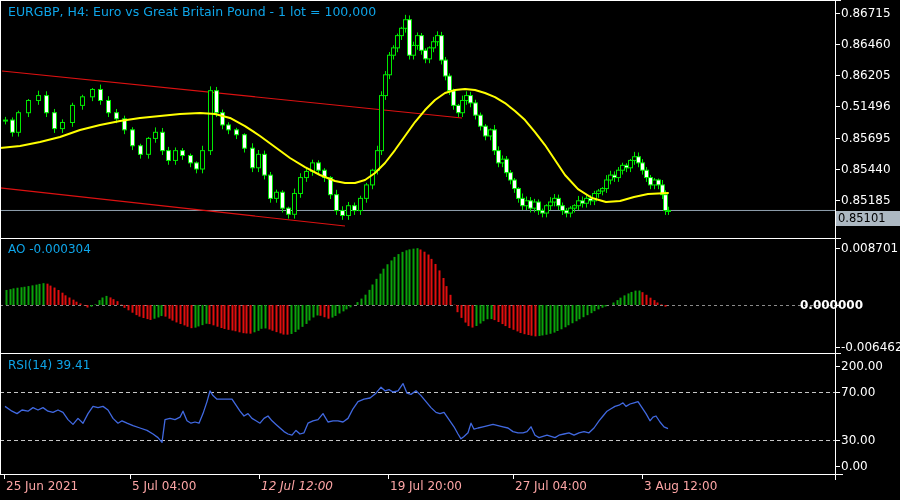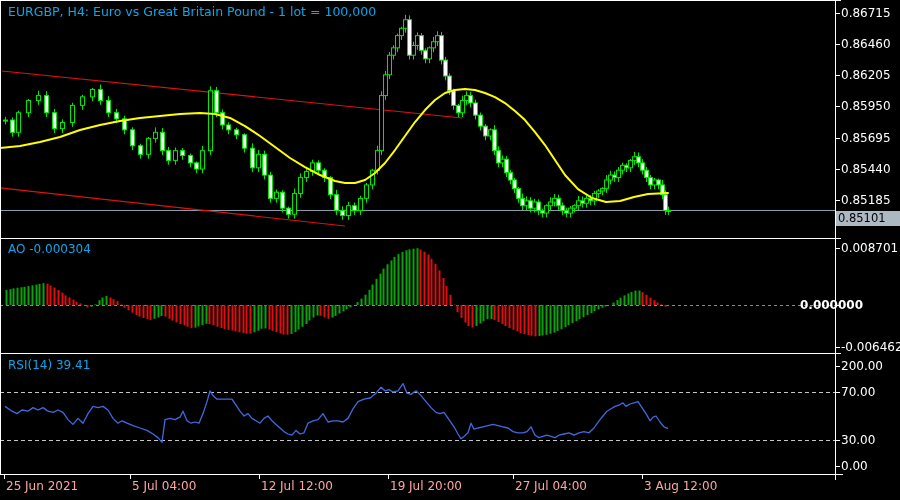--- a/index.html
+++ b/index.html
@@ -493,39 +493,39 @@
   <div class="panel-hit" style="left:0;top:474px;width:900px;height:26px"></div>
 
   <div class="lbl" style="left:8px;top:4px;font-size:12.5px">EURGBP, H4:  Euro vs Great Britain Pound - 1 lot = 100,000</div>
   <div class="lbl" style="left:8px;top:242px">AO -0.000304</div>
   <div class="lbl" style="left:8px;top:358px">RSI(14) 39.41</div>
 
   <div class="ovl" id="price-labels">
       <div class="axis-lbl" style="left: 841px; top: 13px;">0.86715</div>
       <div class="axis-lbl" style="left: 841px; top: 44px;">0.86460</div>
       <div class="axis-lbl" style="left: 841px; top: 75px;">0.86205</div>
-      <div class="axis-lbl" style="left: 841px; top: 106px;">0.85950</div>
+      <div class="axis-lbl" style="left: 841px; top: 106px;">0.51496</div>
       <div class="axis-lbl" style="left: 841px; top: 138px;">0.85695</div>
       <div class="axis-lbl" style="left: 841px; top: 169px;">0.85440</div>
       <div class="axis-lbl" style="left: 841px; top: 200px;">0.85185</div>
     </div>
   <div class="ovl" id="ao-labels">
       <div class="axis-lbl" style="left: 841px; top: 248px;">0.008701</div>
       <div class="axis-lbl" style="left: 800px; top: 305px; font-weight: bold;">0.000000</div>
       <div class="axis-lbl" style="left: 841px; top: 347px;">-0.006462</div>
     </div>
   <div class="ovl" id="rsi-labels">
       <div class="axis-lbl" style="left: 841px; top: 366px;">200.00</div>
       <div class="axis-lbl" style="left: 841px; top: 392px;">70.00</div>
       <div class="axis-lbl" style="left: 841px; top: 440px;">30.00</div>
       <div class="axis-lbl" style="left: 841px; top: 466px;">0.00</div>
     </div>
   <div class="ovl" id="time-labels">
       <div class="time-lbl" style="left: 6px; top: 479px;">25 Jun 2021</div>
       <div class="time-lbl" style="left: 132px; top: 479px;">5 Jul 04:00</div>
-      <div class="time-lbl" style="left: 261px; top: 479px;">12 Jul 12:00</div>
+      <div class="time-lbl" style="left: 261px; top: 479px; font-style: italic;">12 Jul 12:00</div>
       <div class="time-lbl" style="left: 390px; top: 479px;">19 Jul 20:00</div>
       <div class="time-lbl" style="left: 515px; top: 479px;">27 Jul 04:00</div>
       <div class="time-lbl" style="left: 644px; top: 479px;">3 Aug 12:00</div>
     </div>
 
   <div id="price-tag" style="top: 202.98px; background: rgb(172, 184, 194);">0.85101</div>
 </div>
 
 </body></html>

